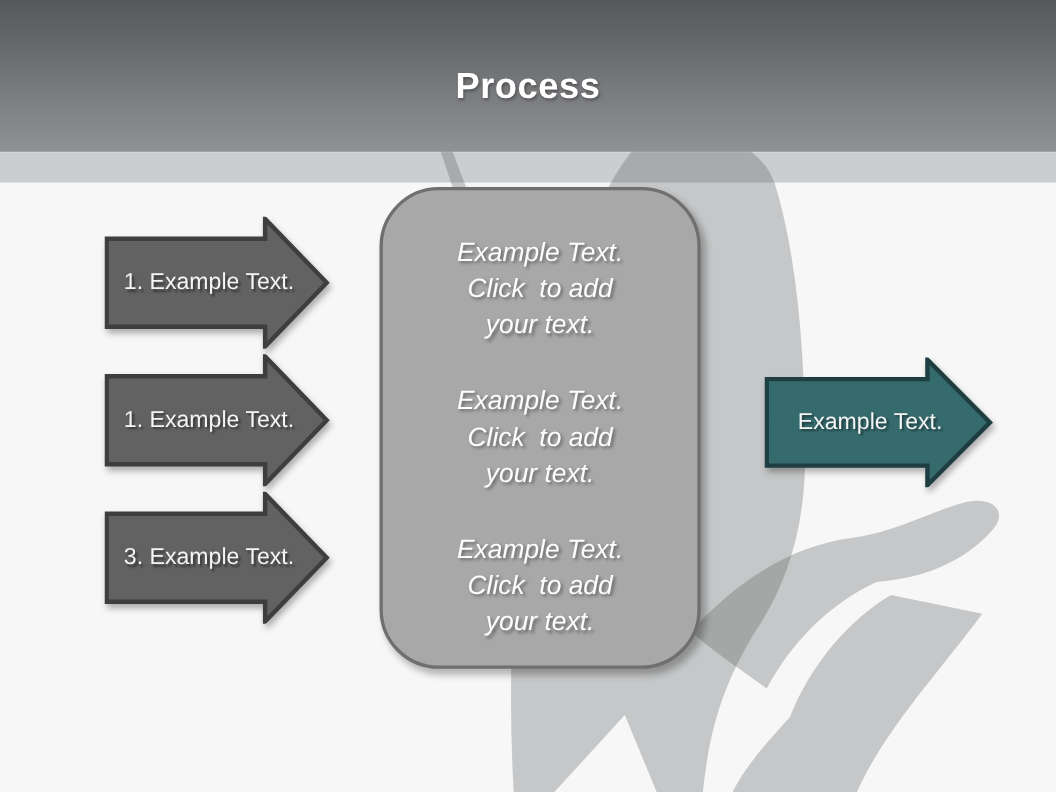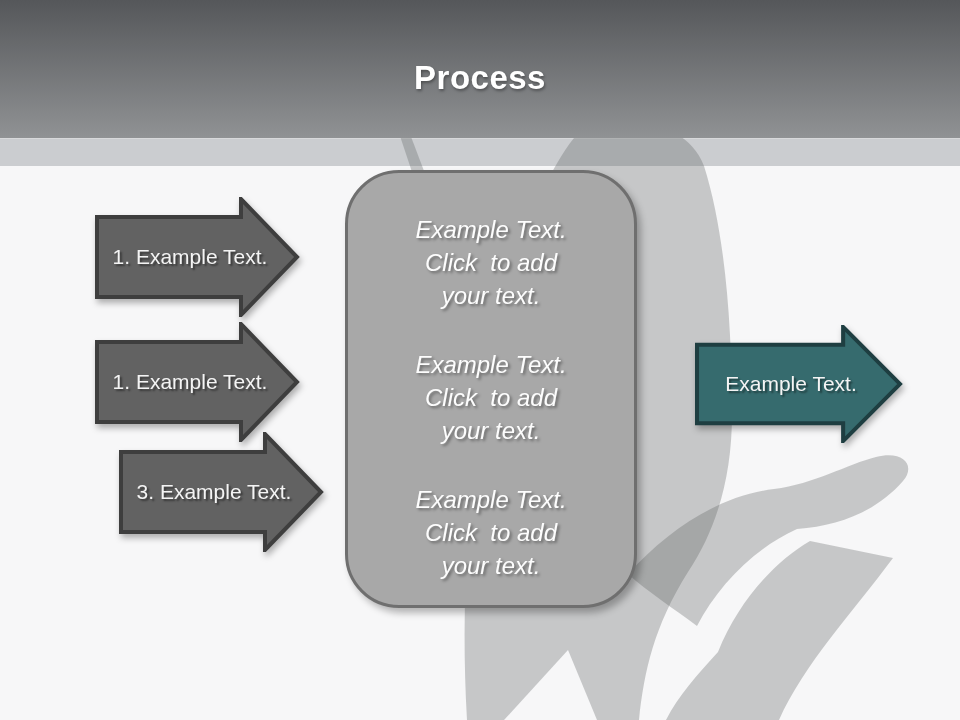--- a/index.html
+++ b/index.html
@@ -37,21 +37,21 @@
 
   
   .arrow{position:absolute;width:205px;height:120px;z-index:6;
          filter:drop-shadow(2px 4px 3px rgba(0,0,0,.30));}
   .arrow svg{position:absolute;left:0;top:0;}
   .arrow .label{position:absolute;left:0;top:0;width:190px;height:120px;
                 display:flex;align-items:center;justify-content:center;
                 font-size:21px;color:#f4f4f4;text-shadow:2px 2px 2px rgba(0,0,0,.45);}
   .arrow1{left:95px;top:197px;padding-left:36px;}
   .arrow2{left:95px;top:322px;}
-  .arrow3{left:95px;top:432px;margin-left:24px;}
+  .arrow3{left:95px;top:447px;}
   .arrow-teal{left:695px;top:325px;width:208px;height:118px;}
   .arrow-teal .label{width:192px;height:118px;font-size:21px;}
 </style>
 </head>
 <body>
 
 <div class="slide">
 
   <div class="header">
     <div class="title">

